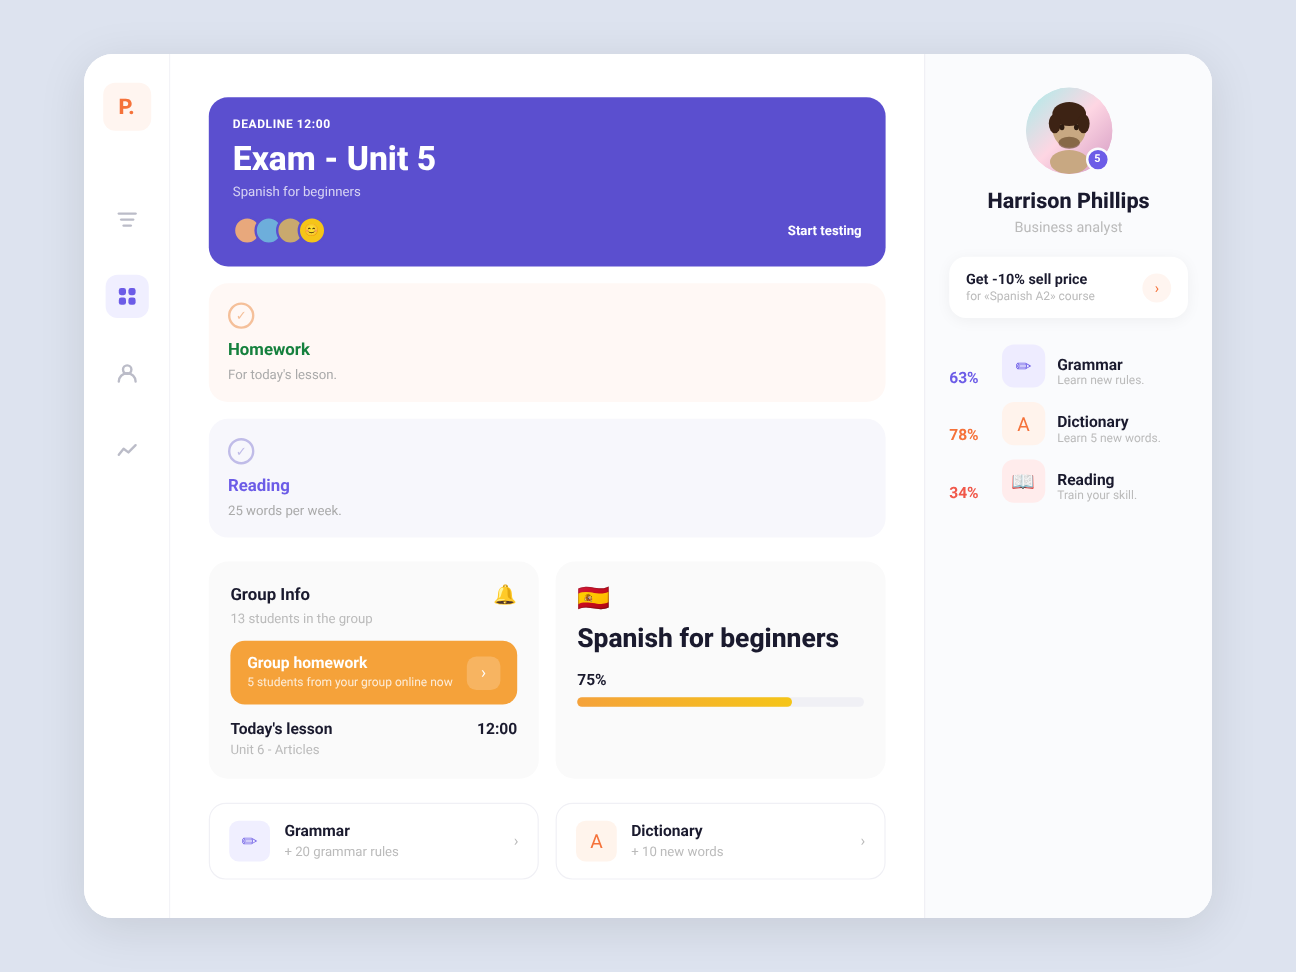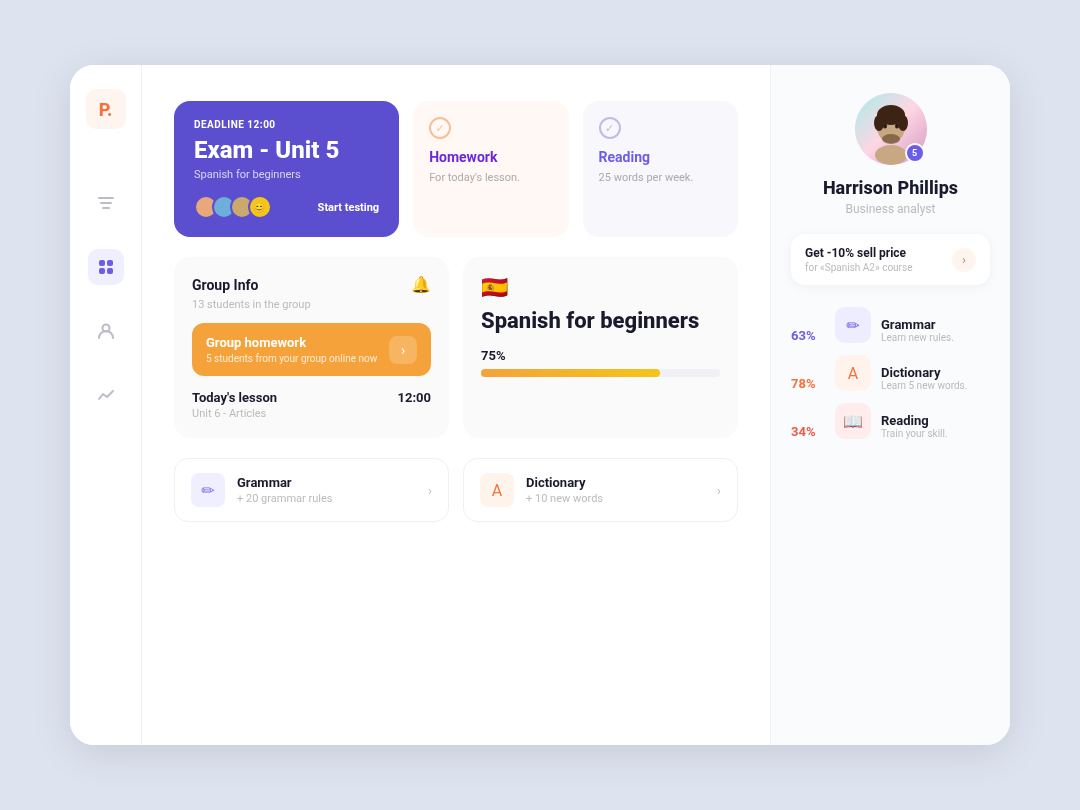--- a/index.html
+++ b/index.html
@@ -76,20 +76,21 @@
       font-size: 30px;
       font-weight: 800;
       color: #1a1a2e;
       margin-bottom: 24px;
     }
     
     .top-cards {
       display: flex;
       gap: 14px;
       margin-bottom: 20px;
+      flex-direction: column;
     }
     .card-exam {
       background: #5b4fcf;
       border-radius: 16px;
       padding: 18px 20px;
       flex: 1.5;
       color: #fff;
       position: relative;
       min-width: 220px;
     }
@@ -97,21 +98,21 @@
       font-size: 10px;
       color: rgba(255,255,255,0.7);
       letter-spacing: 0.5px;
       margin-bottom: 6px;
     }
     .card-exam .deadline span {
       font-weight: 700;
       color: #fff;
     }
     .card-exam .exam-title {
-      font-size: 24px;
+      font-size: 28px;
       font-weight: 800;
       margin-bottom: 4px;
     }
     .card-exam .exam-sub {
       font-size: 11px;
       color: rgba(255,255,255,0.75);
       margin-bottom: 14px;
     }
     .card-exam .exam-footer {
       display: flex;
@@ -169,21 +170,21 @@
       color: #f5c09a;
       margin-bottom: 4px;
     }
     .card-sm.reading .check-icon {
       border-color: #c0bce8;
       color: #c0bce8;
     }
     .card-sm .card-label {
       font-size: 14px;
       font-weight: 700;
-      color: #6d28d9;
+      color: #15803d;
     }
     .card-sm.reading .card-label {
       color: #6c5ce7;
     }
     .card-sm .card-desc {
       font-size: 11px;
       color: #aaa;
     }
     
     .bottom-row {

